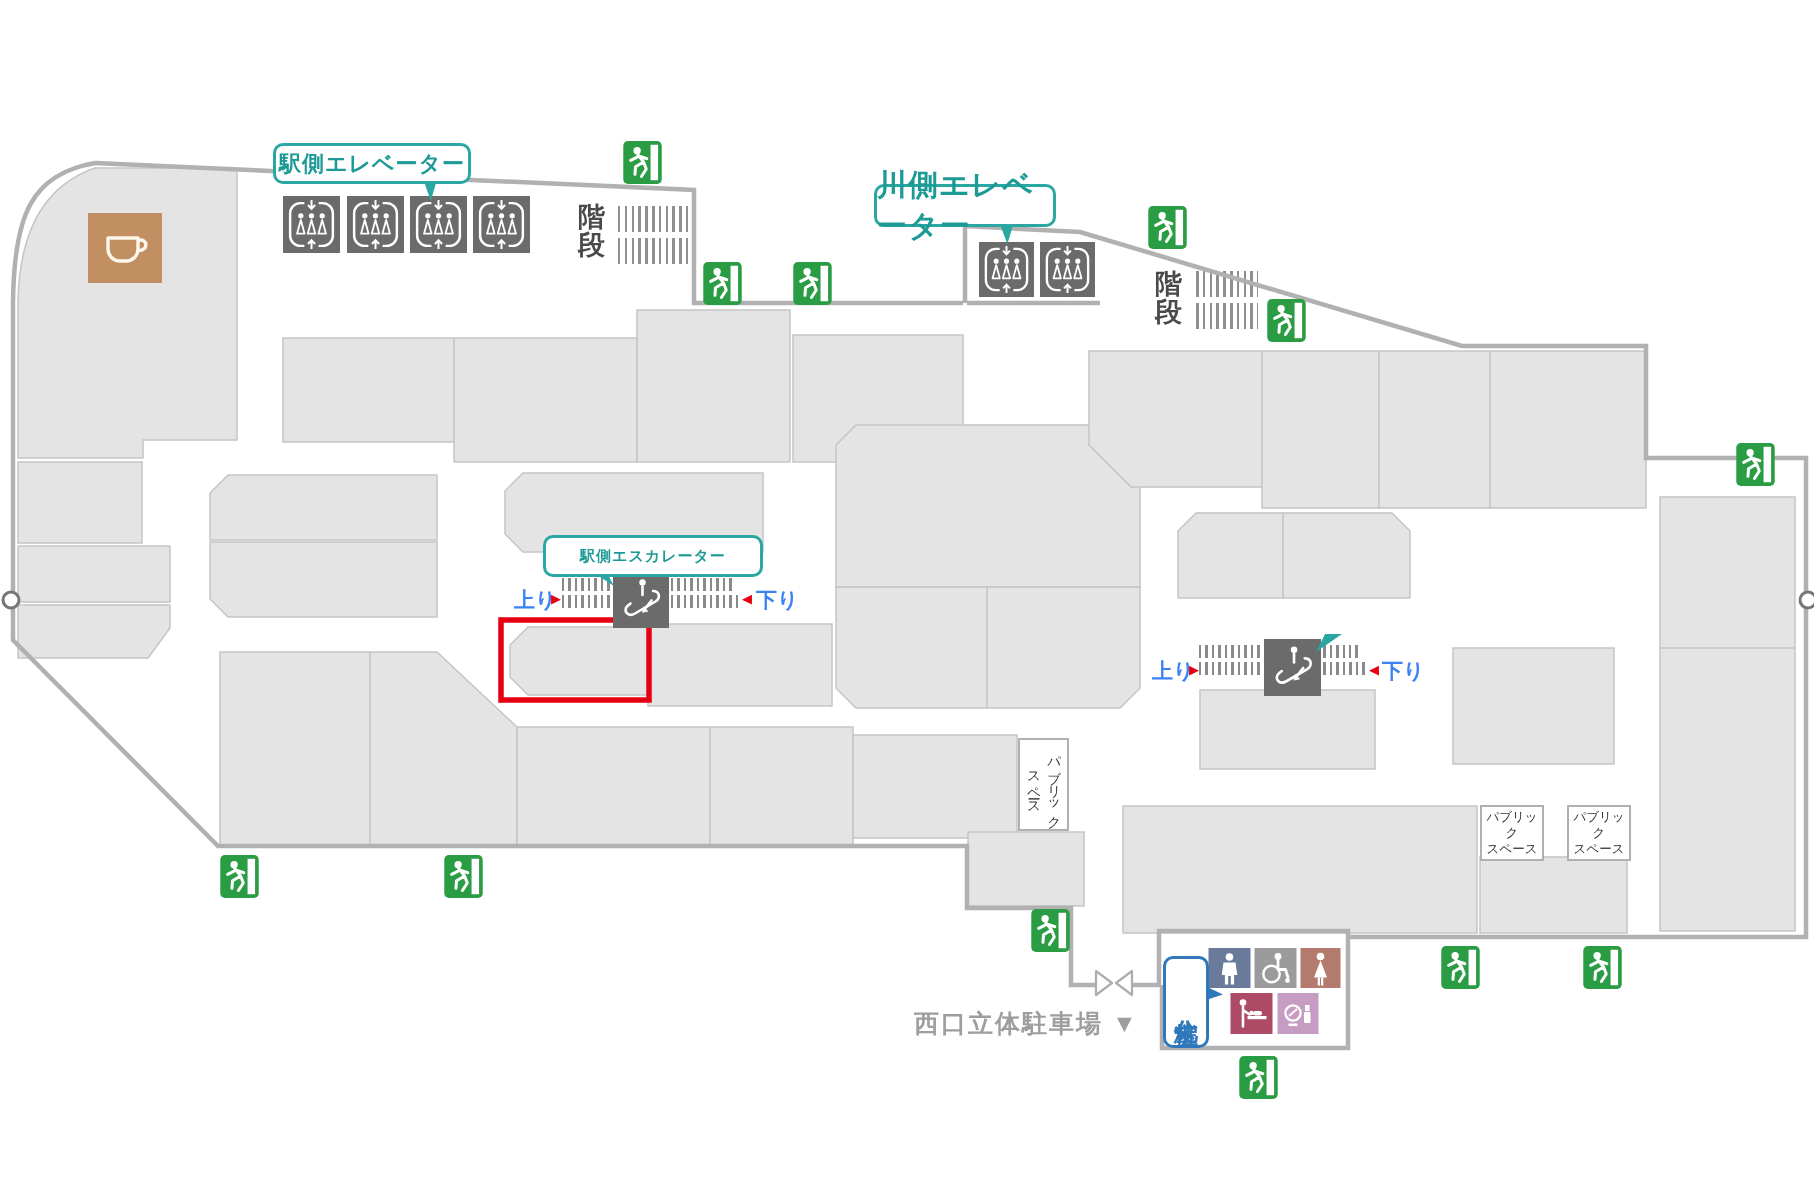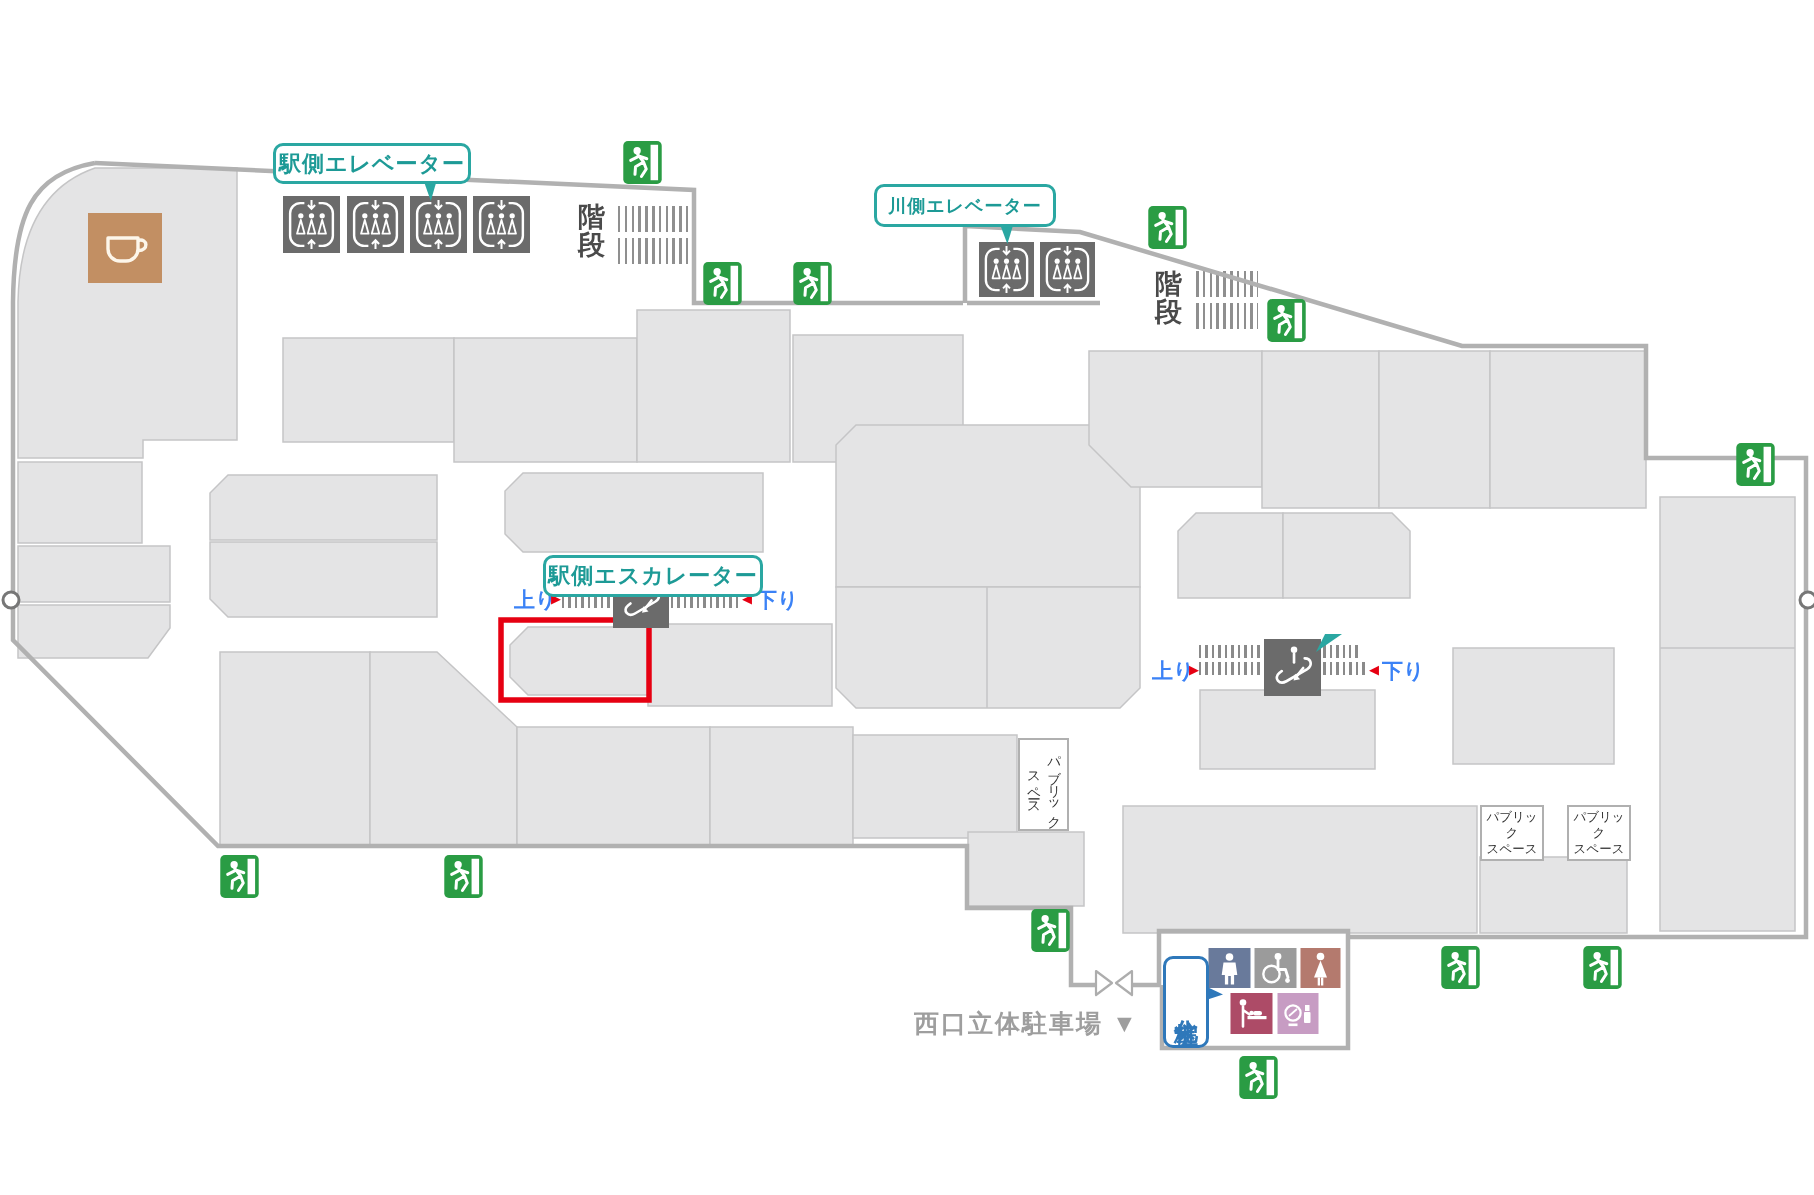--- a/index.html
+++ b/index.html
@@ -151,39 +151,39 @@
         <use href="#sym-elev"></use>
       </svg></div>
 
   <div class="kanji" style="left:578px;top:204px;font-size:27px;">
     <div>階</div>
     <div>段</div>
   </div>
   <div class="stair-hatch" style="left:618px;top:206px;width:70px;height:26px;"></div>
   <div class="stair-hatch" style="left:618px;top:238px;width:70px;height:26px;"></div>
 
-  <div class="bubble" style="left:874px;top:184px;width:176px;height:37px;font-size:18px;">
+  <div class="bubble" style="left:874px;top:184px;width:176px;height:37px;font-size:30px;">
       <span>川側エレベーター</span>
     </div>
   <div class="tail" style="left:998px;top:219px;width:17px;height:25px;clip-path:polygon(0 0,100% 0,55% 100%);"></div>
   <div class="icon" style="left:979px;top:242px;"><svg width="55" height="55" viewBox="0 0 56 56">
         <use href="#sym-elev"></use>
       </svg></div>
   <div class="icon" style="left:1040px;top:242px;"><svg width="55" height="55" viewBox="0 0 56 56">
         <use href="#sym-elev"></use>
       </svg></div>
 
   <div class="kanji" style="left:1155px;top:271px;font-size:27px;">
     <div>階</div>
     <div>段</div>
   </div>
   <div class="stair-hatch" style="left:1196px;top:271px;width:62px;height:26px;"></div>
   <div class="stair-hatch" style="left:1196px;top:303px;width:62px;height:26px;"></div>
 
-  <div class="bubble" style="left:543px;top:535px;width:214px;height:36px;font-size:22px;margin-top:20px;">
+  <div class="bubble" style="left:543px;top:535px;width:214px;height:36px;font-size:15px;">
       <span>駅側エスカレーター</span>
     </div>
   <div class="tail" style="left:586px;top:568px;width:28px;height:18px;clip-path:polygon(0 0,65% 0,100% 100%);"></div>
   <div class="updown" style="left:514px;top:586px;"><span>上り</span></div>
   <div class="redtri" style="left:551px;top:592px;"><span>▶</span></div>
   <div class="hatch" style="left:562px;top:578px;width:50px;height:13px;"></div>
   <div class="hatch" style="left:562px;top:595px;width:52px;height:13px;"></div>
   <div class="icon" style="left:613px;top:572px;z-index:24;"><svg width="56" height="56" viewBox="0 0 56 56">
         <use href="#sym-esc"></use>
       </svg></div>

